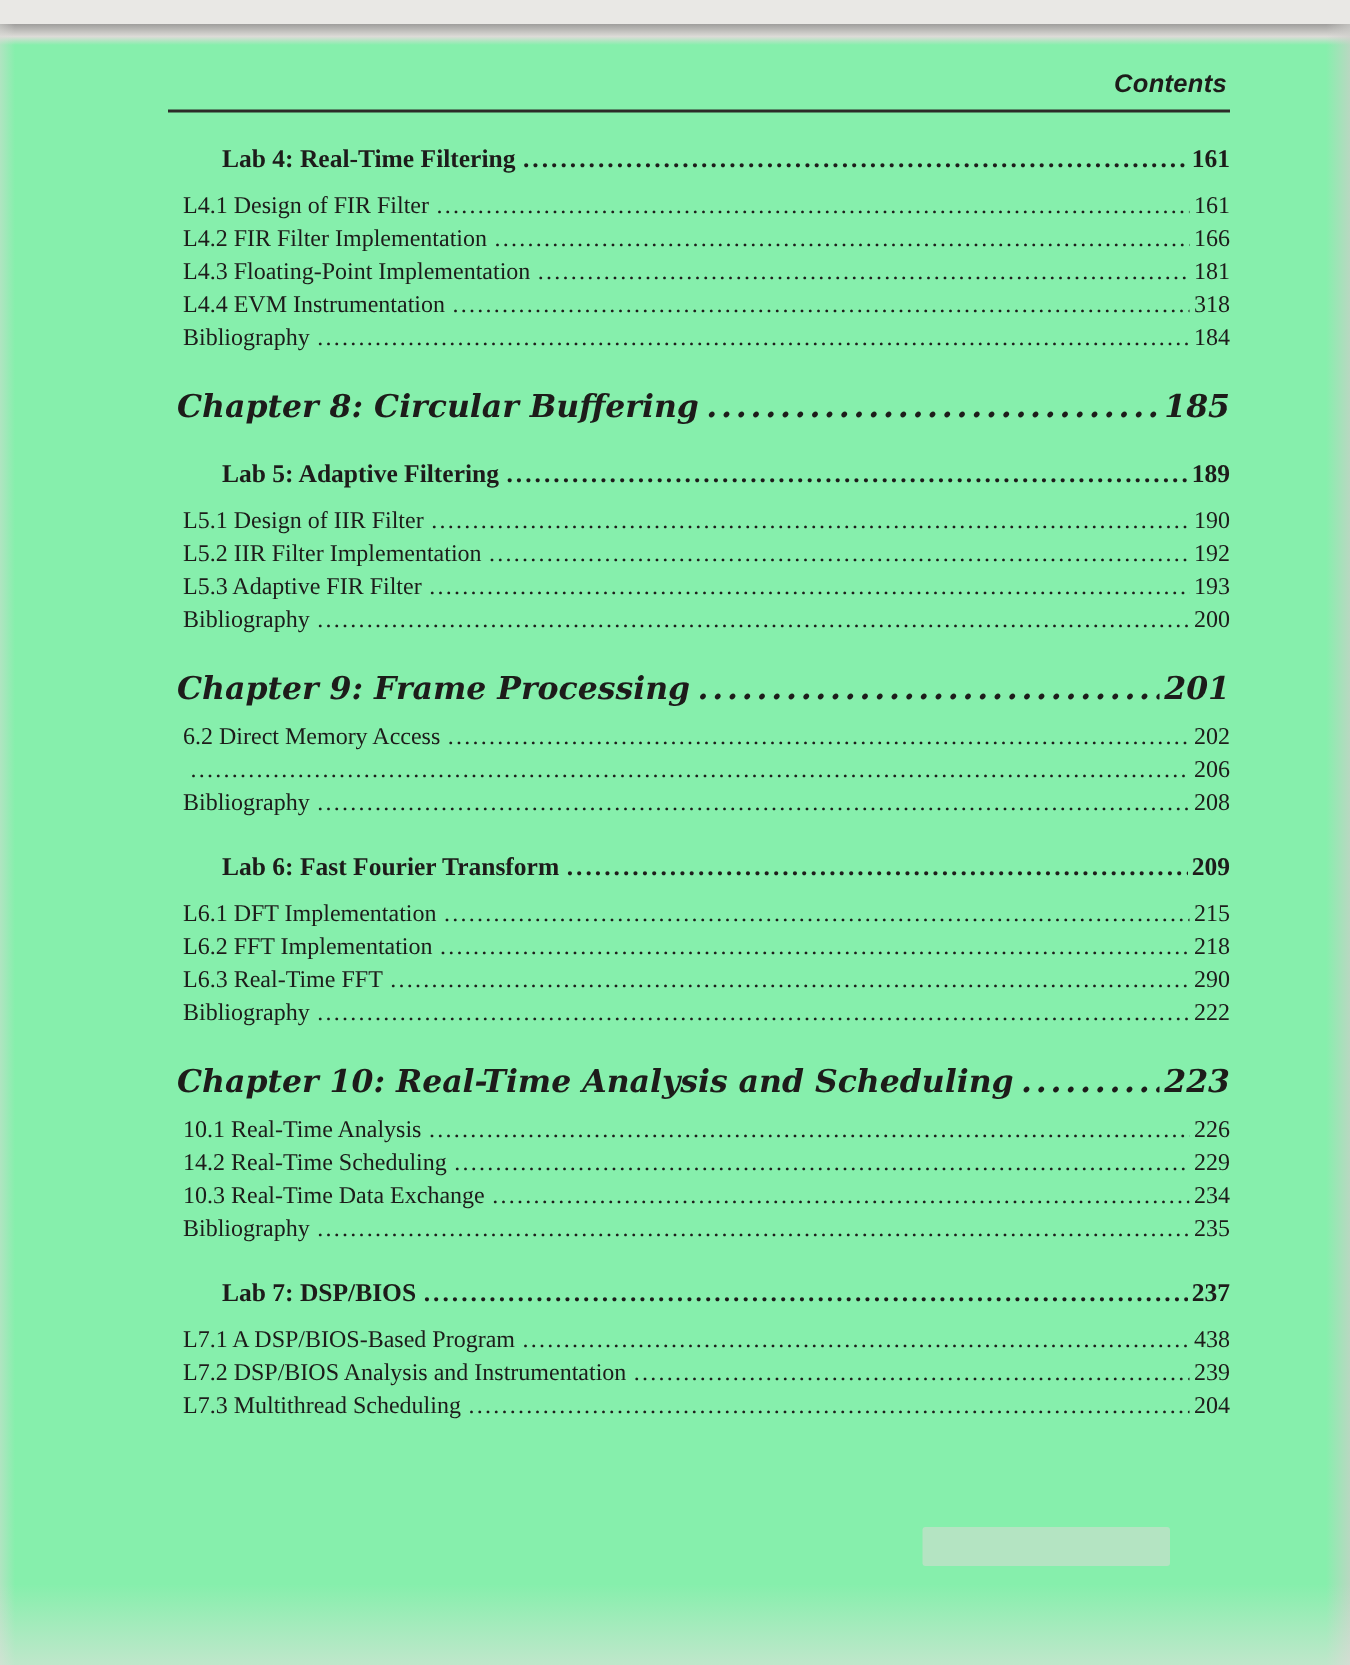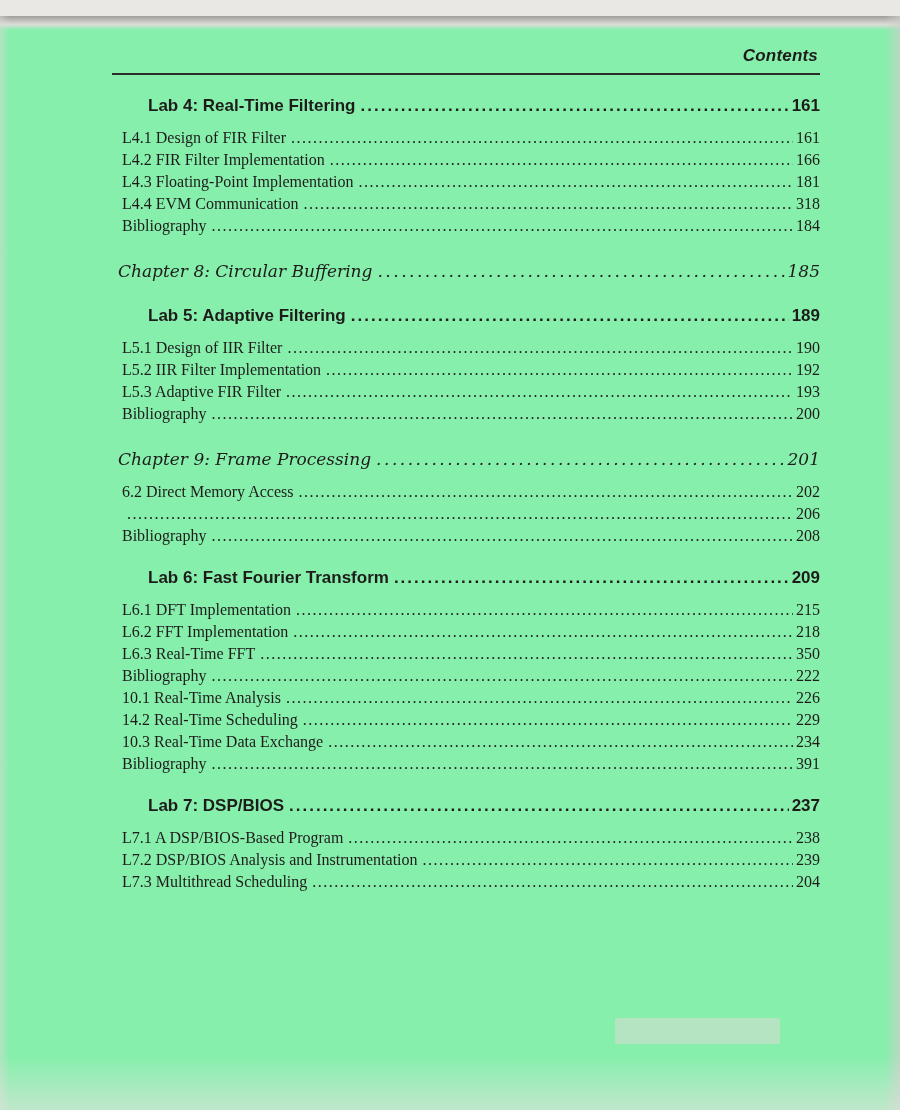--- a/index.html
+++ b/index.html
@@ -82,33 +82,33 @@
   }
   .row .dots::after {
     content: "......................................................................................................................................................";
     letter-spacing: 1.5px;
   }
   .row .page { white-space: nowrap; text-align: right; }
 
   .row.entry { margin-left: 4px; }
 
   .row.lab {
-    font-family: Liberation Sans, sans-serif;
+    font-family: Liberation Serif, serif;
     font-weight: bold;
     font-size: 17px;
     line-height: 26px;
     margin: 18px 0 8px 30px;
   }
   .row.lab .dots::after { letter-spacing: 2px; }
 
   .row.chapter {
     font-family: "DejaVu Serif", serif;
-    font-weight: normal;
+    font-weight: bold;
     font-style: italic;
-    font-size: 17px;
+    font-size: 21px;
     line-height: 28px;
     margin: 20px 0 8px 0;
   }
   .row.chapter .dots::after { letter-spacing: 2.5px; }
 </style>
 </head>
 <body>
 
 <div class="sheet">
   <div class="scan-top"></div>
@@ -136,21 +136,21 @@
           <span class="label">L4.2 FIR Filter Implementation</span>
           <span class="dots"></span>
           <span class="page">166</span>
         </div>
         <div class="row entry">
           <span class="label">L4.3 Floating-Point Implementation</span>
           <span class="dots"></span>
           <span class="page">181</span>
         </div>
         <div class="row entry">
-          <span class="label">L4.4 EVM Communication</span>
+          <span class="label">L4.4 EVM Instrumentation</span>
           <span class="dots"></span>
           <span class="page">318</span>
         </div>
         <div class="row entry">
           <span class="label">Bibliography</span>
           <span class="dots"></span>
           <span class="page">184</span>
         </div>
         <div class="row chapter">
           <span class="label">Chapter 8: Circular Buffering</span>
@@ -212,56 +212,61 @@
           <span class="page">215</span>
         </div>
         <div class="row entry">
           <span class="label">L6.2 FFT Implementation</span>
           <span class="dots"></span>
           <span class="page">218</span>
         </div>
         <div class="row entry">
           <span class="label">L6.3 Real-Time FFT</span>
           <span class="dots"></span>
-          <span class="page">350</span>
+          <span class="page">290</span>
         </div>
         <div class="row entry">
           <span class="label">Bibliography</span>
           <span class="dots"></span>
           <span class="page">222</span>
         </div>
+        <div class="row chapter">
+          <span class="label">Chapter 10: Real-Time Analysis and Scheduling</span>
+          <span class="dots"></span>
+          <span class="page">223</span>
+        </div>
         <div class="row entry">
           <span class="label">10.1 Real-Time Analysis</span>
           <span class="dots"></span>
           <span class="page">226</span>
         </div>
         <div class="row entry">
           <span class="label">14.2 Real-Time Scheduling</span>
           <span class="dots"></span>
           <span class="page">229</span>
         </div>
         <div class="row entry">
           <span class="label">10.3 Real-Time Data Exchange</span>
           <span class="dots"></span>
           <span class="page">234</span>
         </div>
         <div class="row entry">
           <span class="label">Bibliography</span>
           <span class="dots"></span>
-          <span class="page">391</span>
+          <span class="page">235</span>
         </div>
         <div class="row lab">
           <span class="label">Lab 7: DSP/BIOS</span>
           <span class="dots"></span>
           <span class="page">237</span>
         </div>
         <div class="row entry">
           <span class="label">L7.1 A DSP/BIOS-Based Program</span>
           <span class="dots"></span>
-          <span class="page">238</span>
+          <span class="page">438</span>
         </div>
         <div class="row entry">
           <span class="label">L7.2 DSP/BIOS Analysis and Instrumentation</span>
           <span class="dots"></span>
           <span class="page">239</span>
         </div>
         <div class="row entry">
           <span class="label">L7.3 Multithread Scheduling</span>
           <span class="dots"></span>
           <span class="page">204</span>

